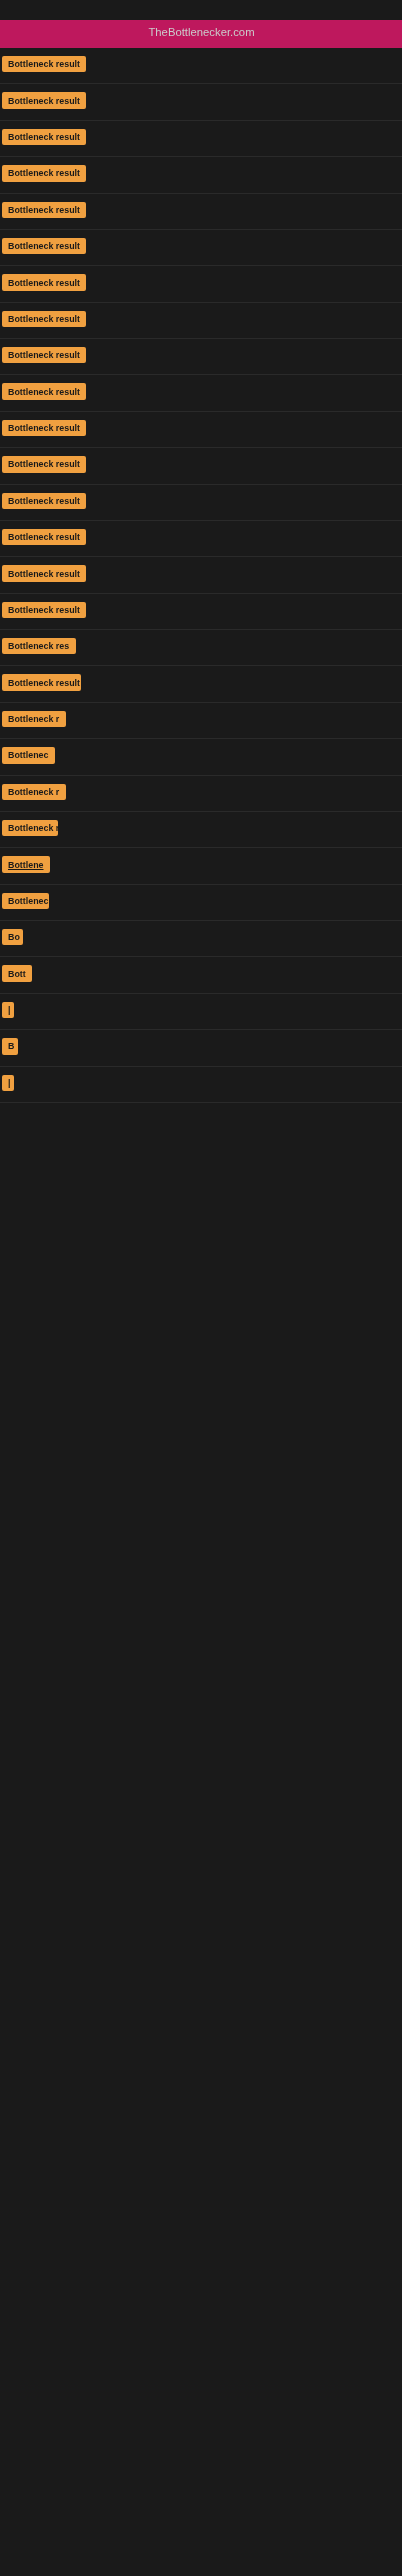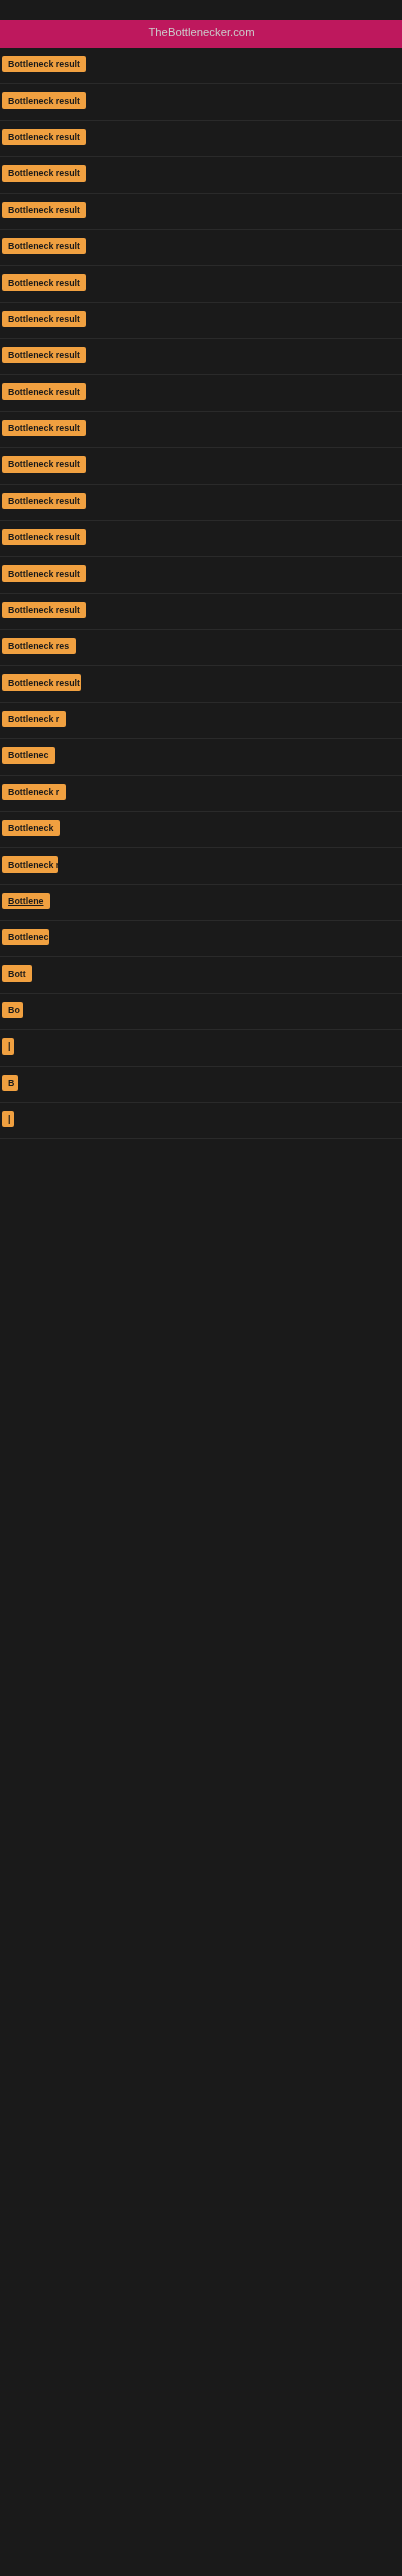--- a/index.html
+++ b/index.html
@@ -65,25 +65,24 @@
     <div class="row"><span class="bottleneck-badge" style="max-width: 89px;">Bottleneck result</span></div>
     <div class="row"><span class="bottleneck-badge" style="max-width: 87px;">Bottleneck result</span></div>
     <div class="row"><span class="bottleneck-badge" style="max-width: 86px;">Bottleneck result</span></div>
     <div class="row"><span class="bottleneck-badge" style="max-width: 85px;">Bottleneck result</span></div>
     <div class="row"><span class="bottleneck-badge" style="max-width: 84px;">Bottleneck result</span></div>
     <div class="row"><span class="bottleneck-badge" style="max-width: 81px;">Bottleneck res</span></div>
     <div class="row"><span class="bottleneck-badge" style="max-width: 79px;">Bottleneck result</span></div>
     <div class="row"><span class="bottleneck-badge" style="max-width: 72px;">Bottleneck r</span></div>
     <div class="row"><span class="bottleneck-badge" style="max-width: 66px;">Bottlenec</span></div>
     <div class="row"><span class="bottleneck-badge" style="max-width: 64px;">Bottleneck r</span></div>
-    <div class="row"><span class="bottleneck-badge" style="max-width: 61px;">Bottleneck</span></div>
     <div class="row"><span class="bottleneck-badge" style="max-width: 56px;">Bottleneck res</span></div>
     <div class="row"><span class="bottleneck-badge" style="max-width: 52px; text-decoration: underline;">Bottlene</span></div>
     <div class="row"><span class="bottleneck-badge" style="max-width: 47px;">Bottleneck r</span></div>
+    <div class="row"><span class="bottleneck-badge" style="max-width: 21px;">Bo</span></div>
     <div class="row"><span class="bottleneck-badge" style="max-width: 32px;">Bott</span></div>
-    <div class="row"><span class="bottleneck-badge" style="max-width: 21px;">Bo</span></div>
     <div class="row"><span class="bottleneck-badge" style="max-width: 6.4px;">|</span></div>
     <div class="row"><span class="bottleneck-badge" style="max-width: 16px;">B</span></div>
     <div class="row"><span class="bottleneck-badge" style="max-width: 4.8px;">|</span></div>
   </div>
 
 <div style="height: 1449px; background: #1a1a1a;"></div>
 
 
 </body></html>

